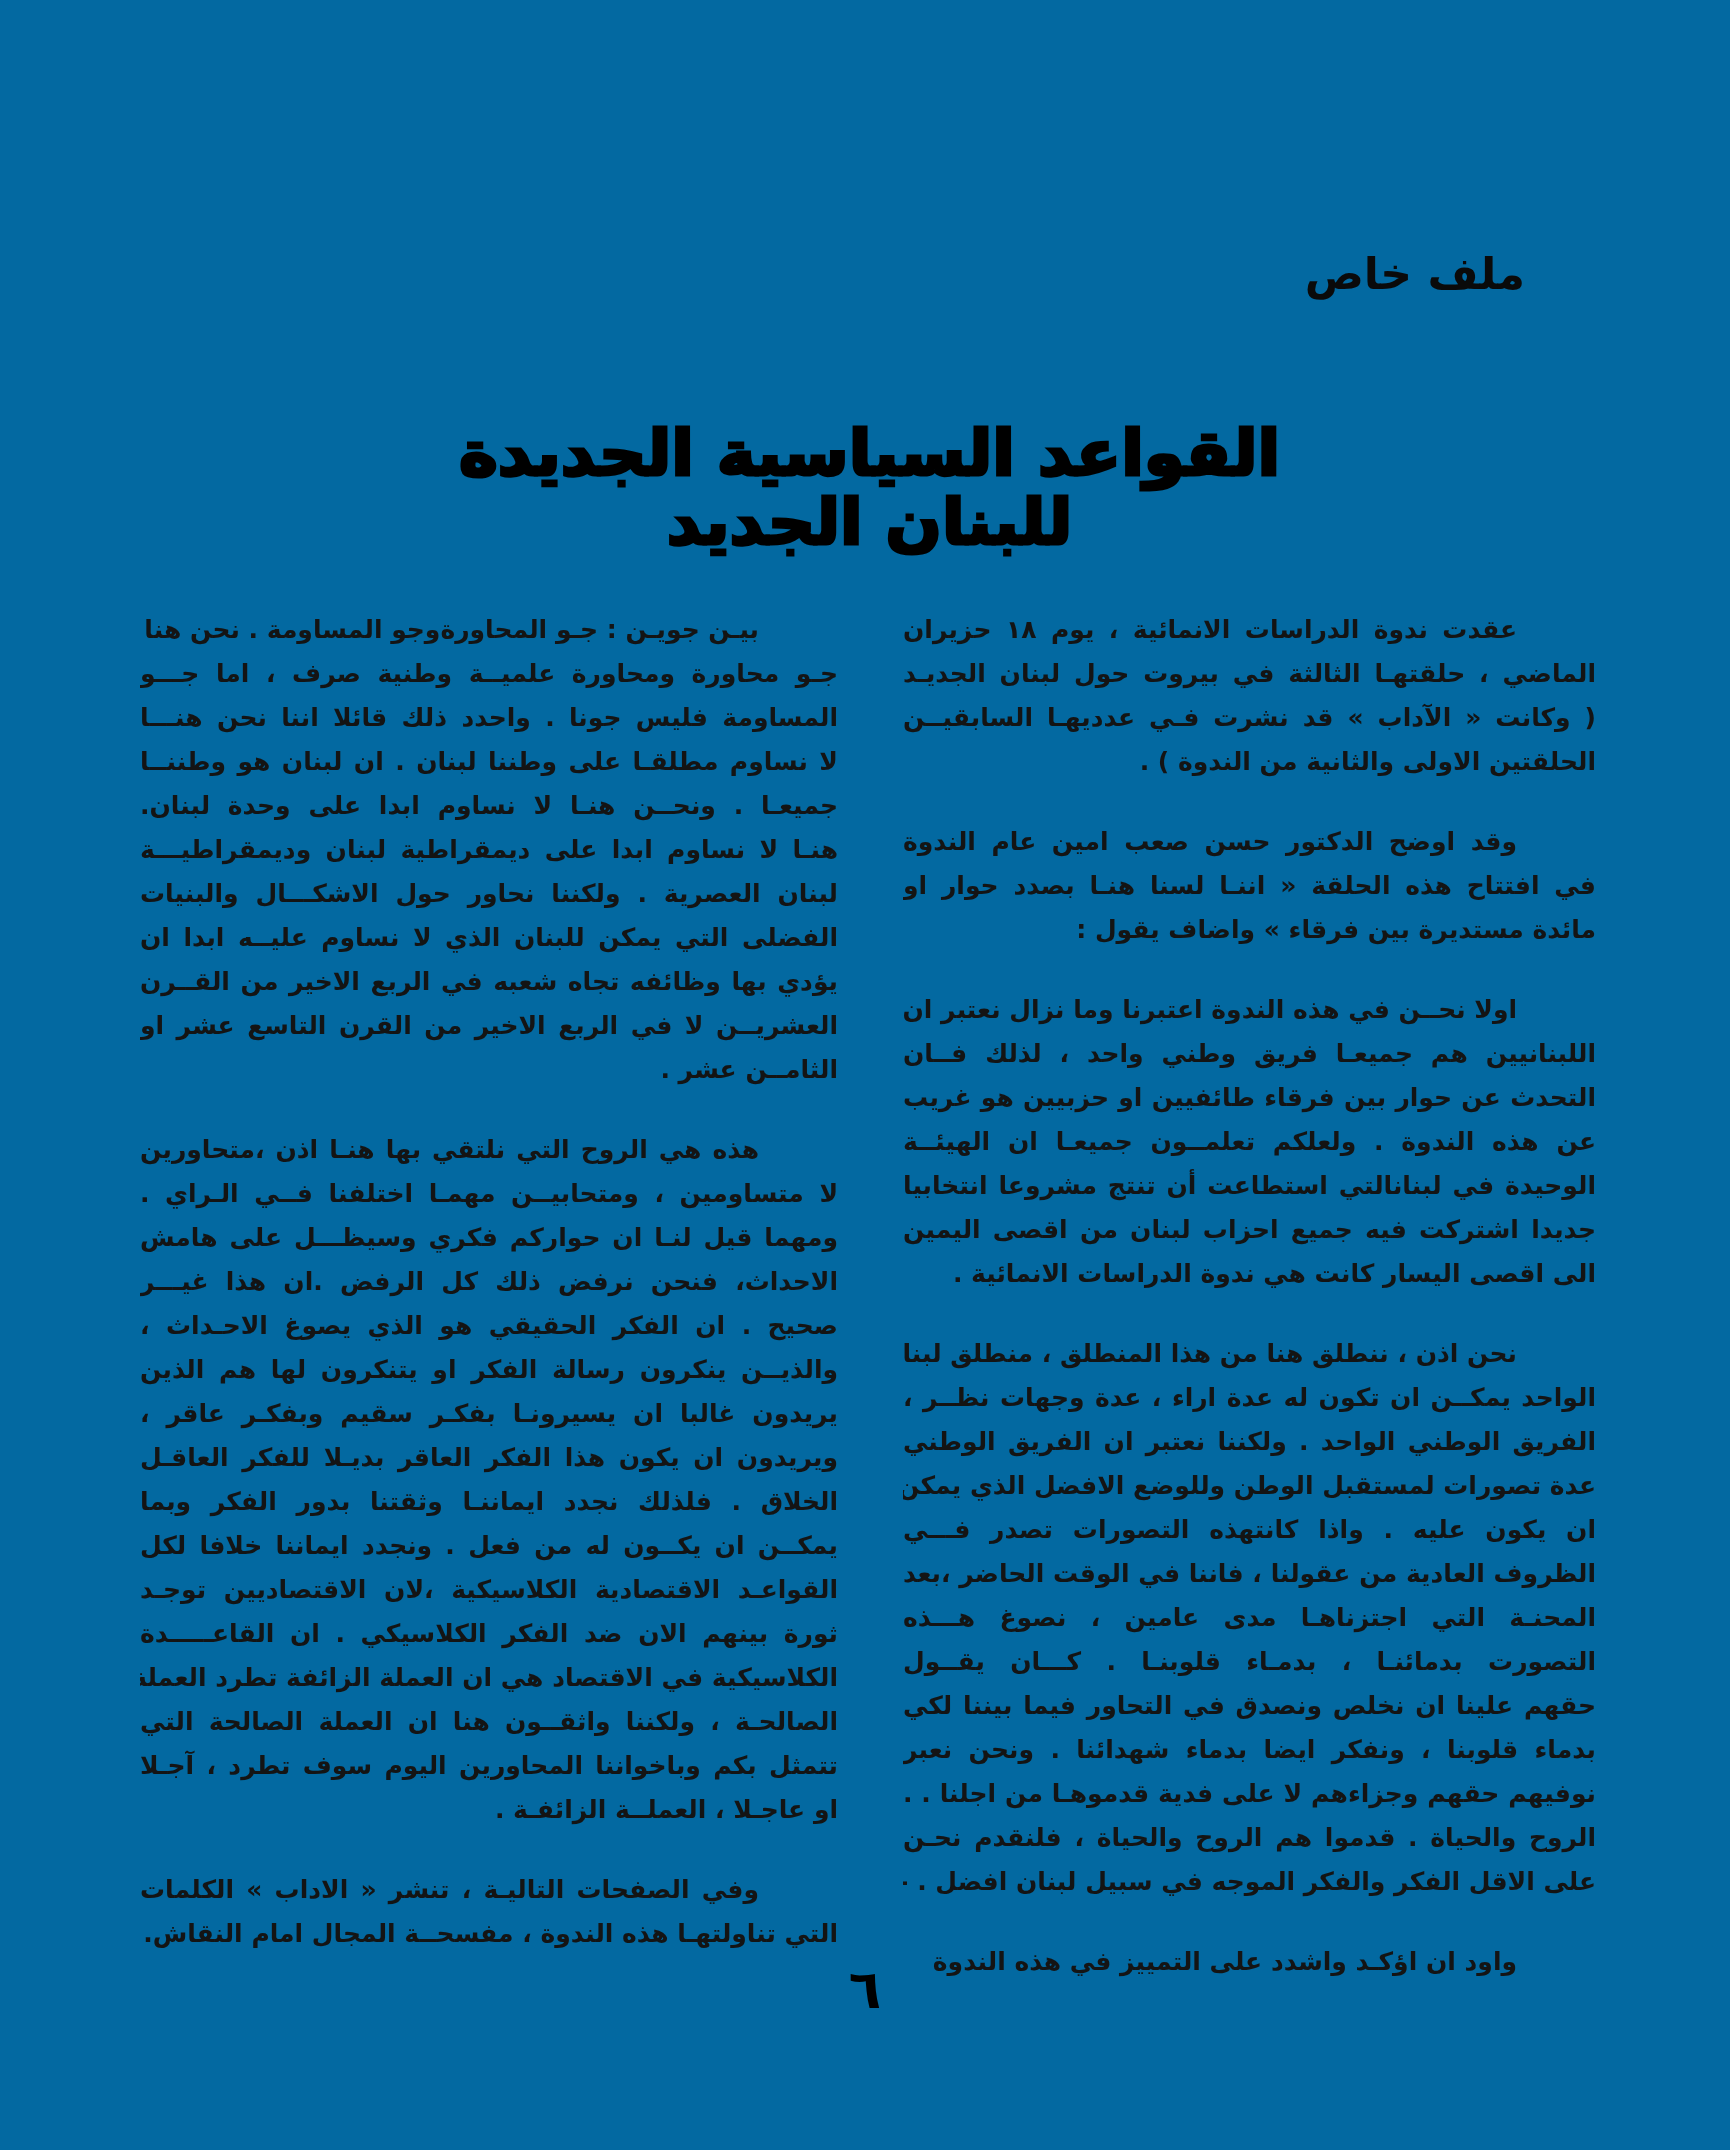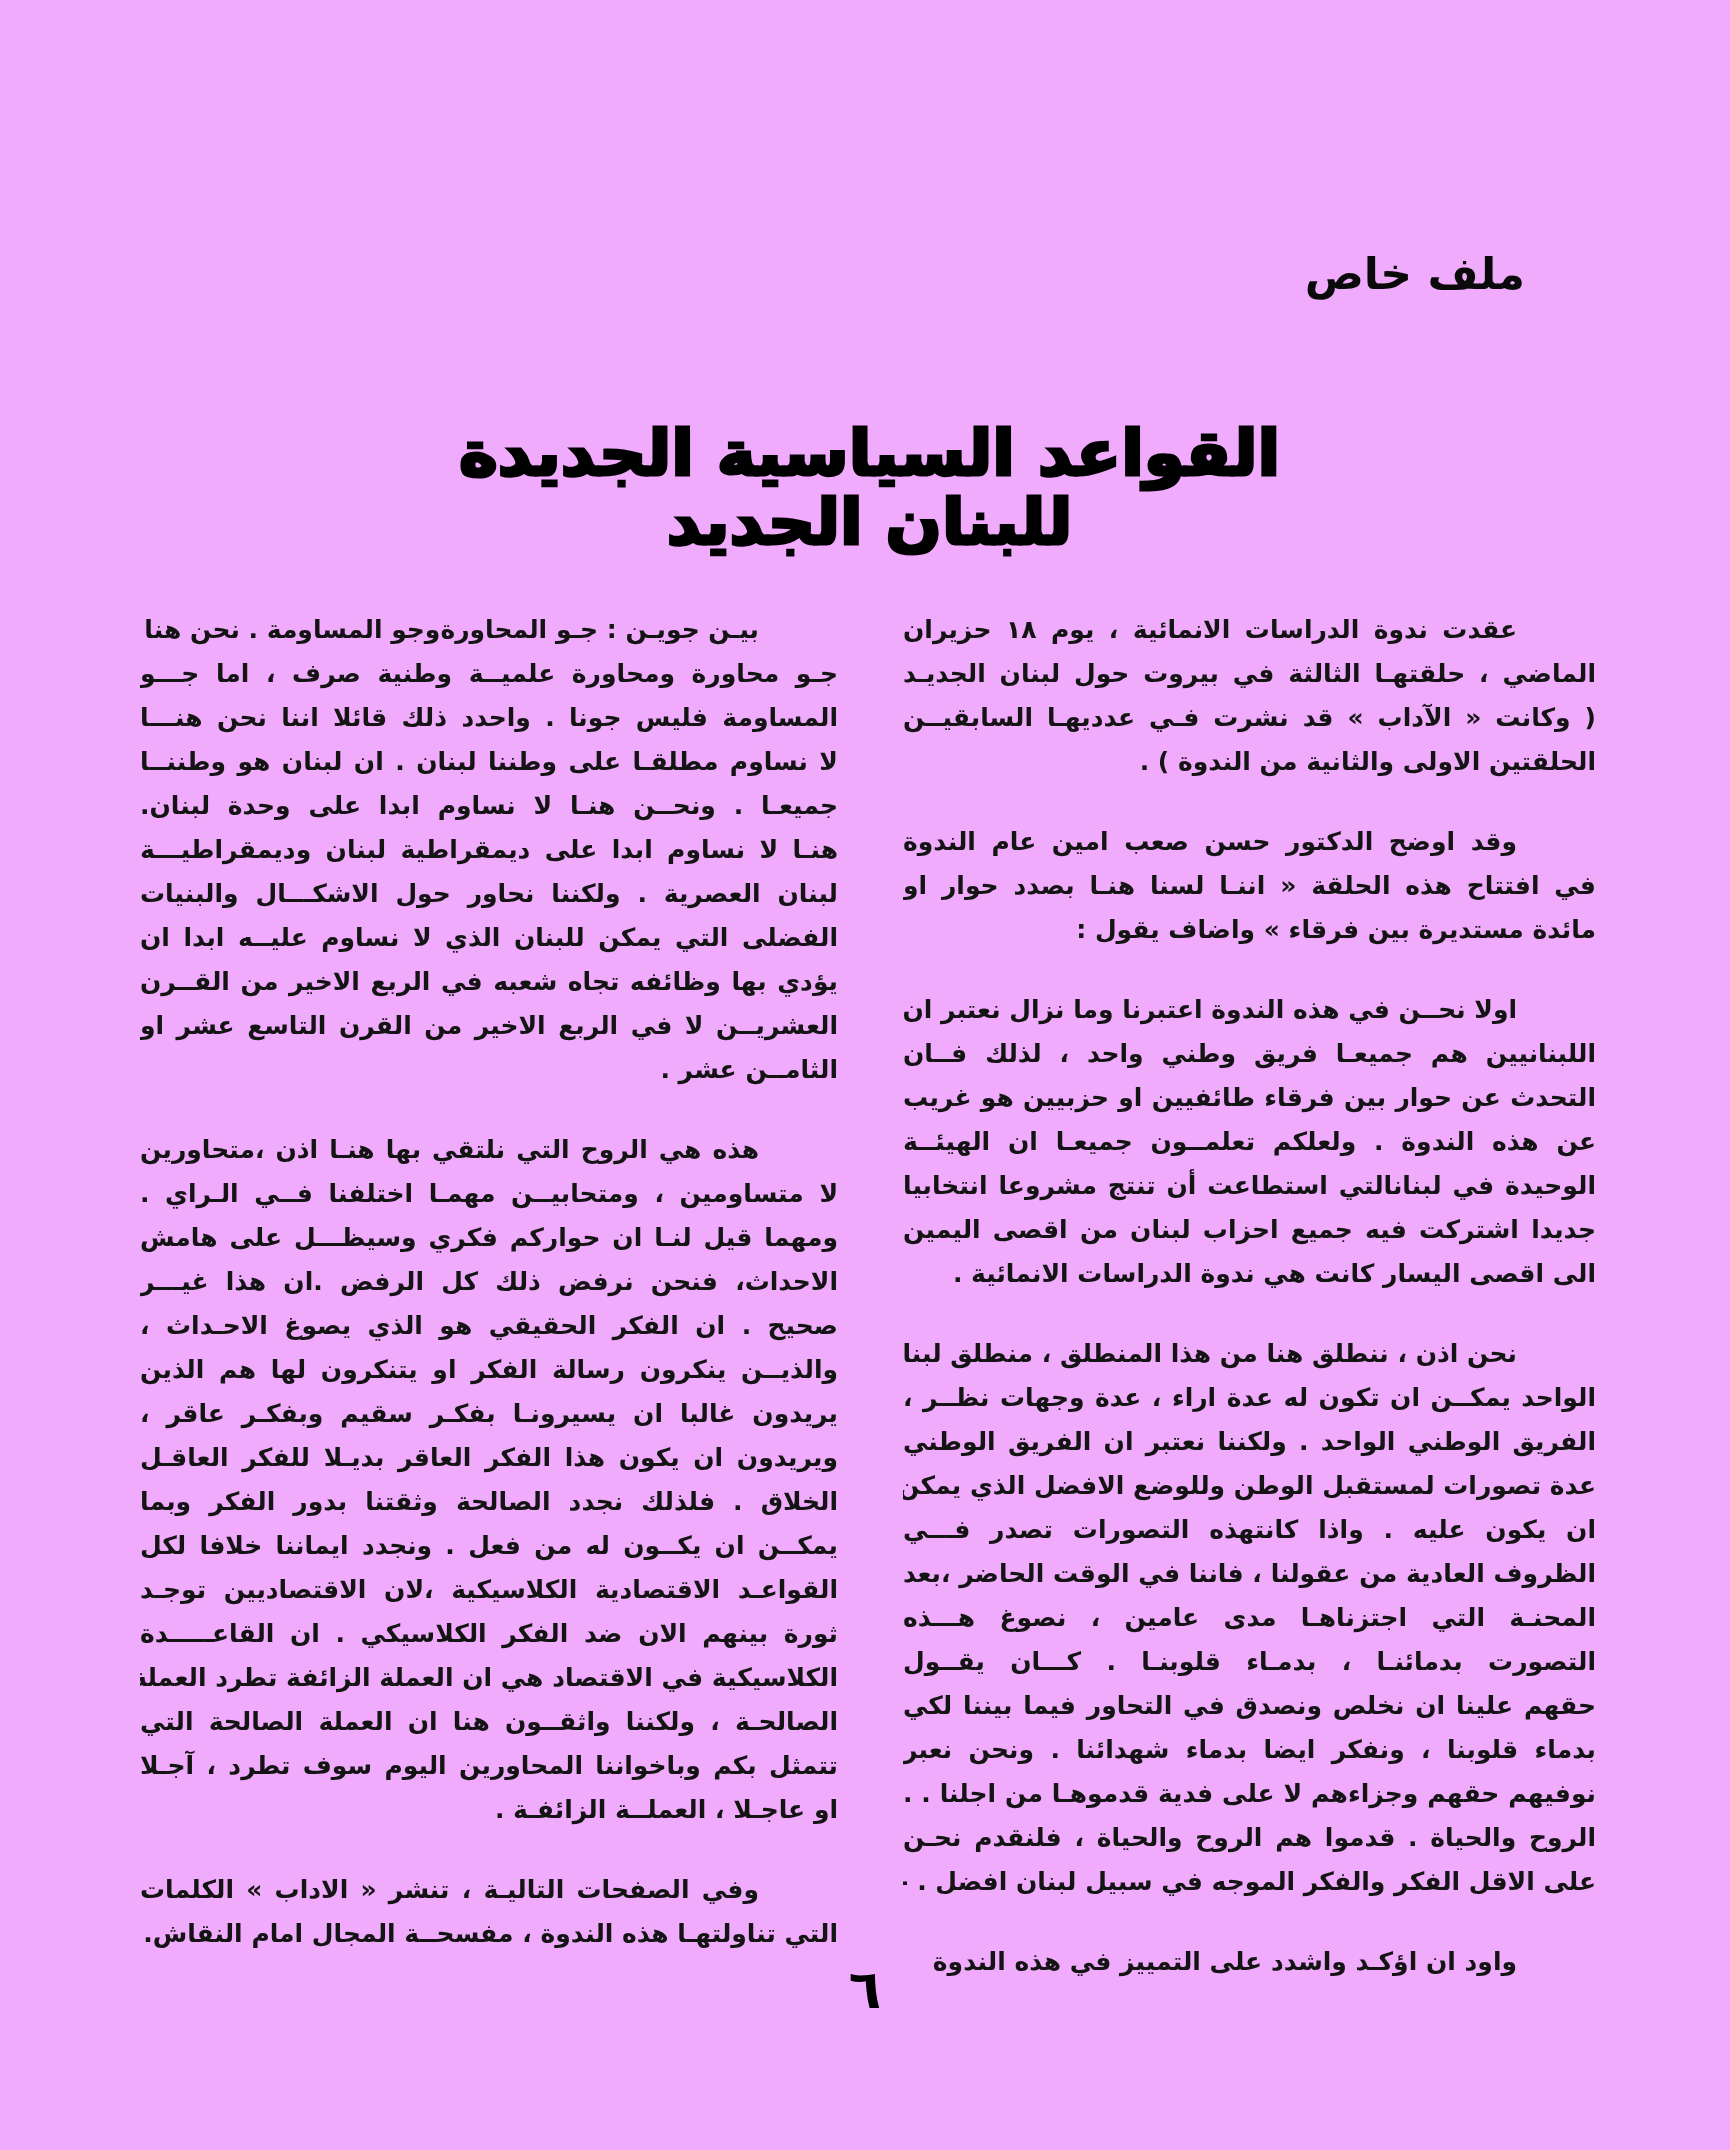--- a/index.html
+++ b/index.html
@@ -11,21 +11,21 @@
       width: 1730px;
       height: 2151px;
       position: relative;
       overflow: hidden;
       color: #111111;
       font-family: "DejaVu Sans", "Liberation Sans", sans-serif;
     }
     .page {
       position: absolute;
       inset: 0;
-      background: #f0abfc;
+      background: #0369a1;
       padding-left: 35px;
     }
     
     .section-label {
       position: absolute;
       top: 252px;
       right: 205px;
       font-family: "DejaVu Sans", sans-serif;
       font-weight: bold;
       font-size: 44px;
@@ -163,21 +163,21 @@
       </div>
       <div class="paragraph">
         <span class="line indent">هذه هي الروح التي نلتقي بها هنـا اذن ،متحاورين</span>
         <span class="line">لا متساومين ، ومتحابيــن مهمـا اختلفنا فــي الـراي .</span>
         <span class="line">ومهما قيل لنـا ان حواركم فكري وسيظـــل على هامش</span>
         <span class="line">الاحداث، فنحن نرفض ذلك كل الرفض .ان هذا غيـــر</span>
         <span class="line">صحيح . ان الفكر الحقيقي هو الذي يصوغ الاحـداث ،</span>
         <span class="line">والذيــن ينكرون رسالة الفكر او يتنكرون لها هم الذين</span>
         <span class="line">يريدون غالبا ان يسيرونـا بفكـر سقيم وبفكـر عاقر ،</span>
         <span class="line">ويريدون ان يكون هذا الفكر العاقر بديـلا للفكر العاقـل</span>
-        <span class="line">الخلاق . فلذلك نجدد الصالحة وثقتنا بدور الفكر وبما</span>
+        <span class="line">الخلاق . فلذلك نجدد ايماننـا وثقتنا بدور الفكر وبما</span>
         <span class="line">يمكــن ان يكــون له من فعل . ونجدد ايماننا خلافا لكل</span>
         <span class="line">القواعـد الاقتصادية الكلاسيكية ،لان الاقتصاديين توجـد</span>
         <span class="line">ثورة بينهم الان ضد الفكر الكلاسيكي . ان القاعـــــدة</span>
         <span class="line">الكلاسيكية في الاقتصاد هي ان العملة الزائفة تطرد العملة</span>
         <span class="line">الصالحـة ، ولكننا واثقــون هنا ان العملة الصالحة التي</span>
         <span class="line">تتمثل بكم وباخواننا المحاورين اليوم سوف تطرد ، آجـلا</span>
         <span class="line last">او عاجـلا ، العملــة الزائفـة .</span>
       </div>
       <div class="paragraph">
         <span class="line indent">وفي الصفحات التاليـة ، تنشر « الاداب » الكلمات</span>

